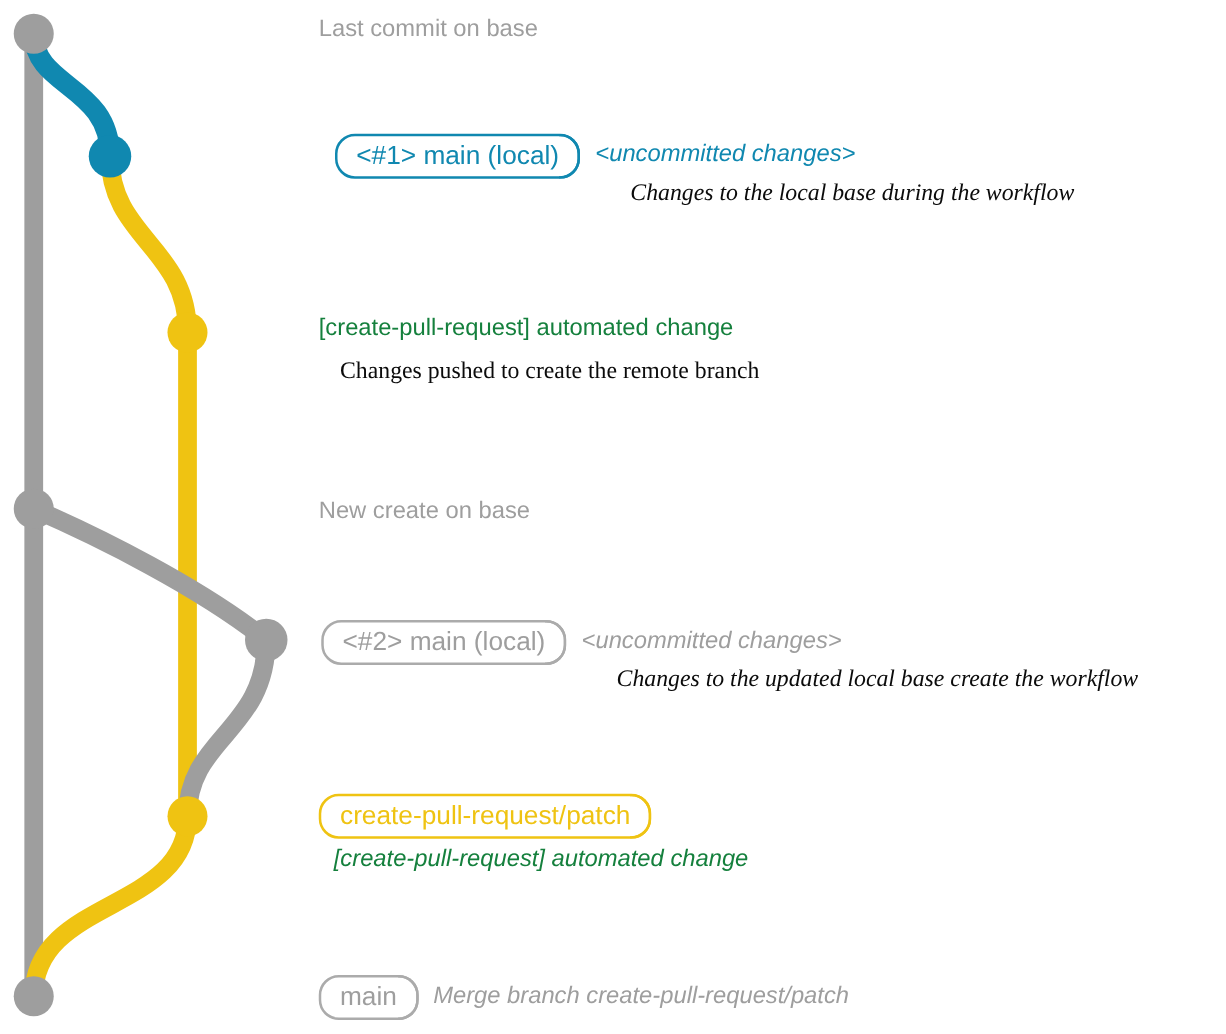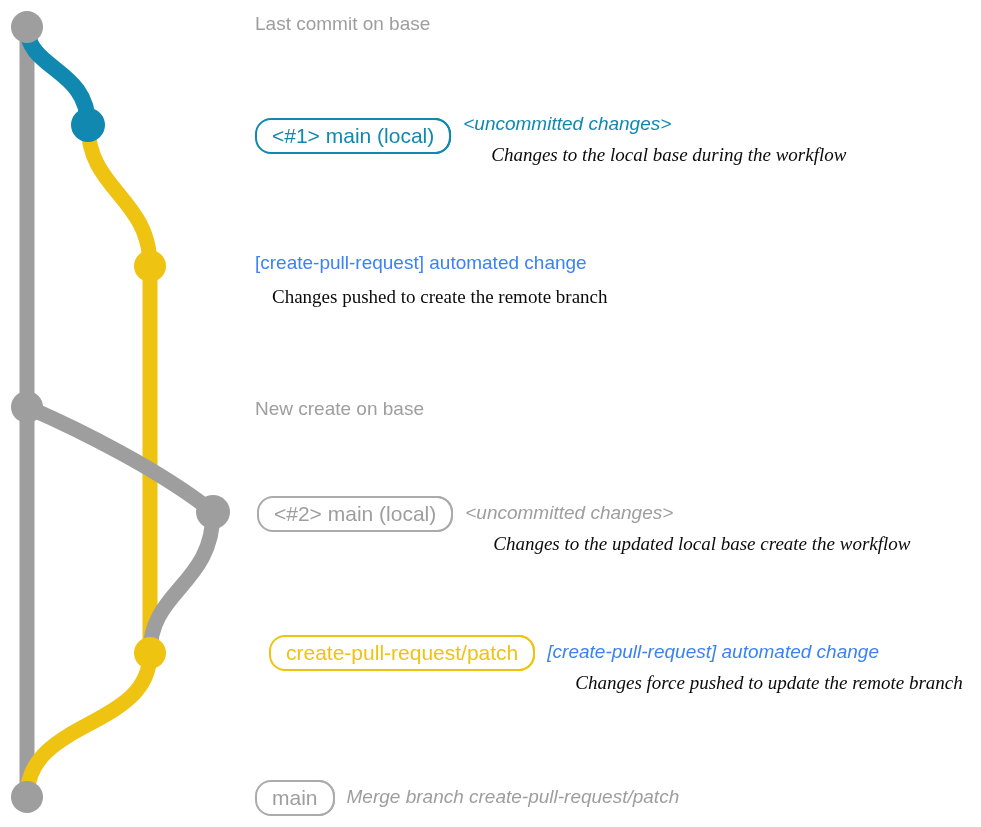--- a/index.html
+++ b/index.html
@@ -51,21 +51,21 @@
   .tag.gray::after{border-color:#ABABAB;}
 
   .headline{
     font-size:19px;
     line-height:1.0;
     white-space:nowrap;
     font-family:"Liberation Sans", sans-serif;
   }
   .headline.gray{color:#9E9E9E;}
   .headline.teal{color:#1088B0;}
-  .headline.yellow{color:#3b82f6;}
+  .headline.yellow{color:#15803d;}
 
   .subtext{
     font-family:"Liberation Serif", serif;
     font-size:19px;
     line-height:1.0;
     color:#0b0b0b;
     white-space:nowrap;
   }
   .block{display:flex;flex-direction:column;}
   .gap-after-tag{margin-left:12px;font-style:italic;}
@@ -98,21 +98,21 @@
   <circle cx="150" cy="653" r="16" fill="#EFC312"></circle>
   <circle cx="27" cy="797" r="16" fill="#9E9E9E"></circle>
 </svg>
 
 <div class="row" style="left:255px;top:14px;">
   <div class="block">
     <div class="headline gray">Last commit on base</div>
   </div>
 </div>
 
-<div class="row" style="left:255px;top:107px;align-items:center;">
+<div class="row" style="left:268px;top:107px;">
   <div class="tag teal">&lt;#1&gt; main (local)</div>
   <div class="block gap-after-tag">
     <div class="headline teal" style="margin-top:7px;">&lt;uncommitted changes&gt;</div>
     <div class="subtext sub-indent">Changes to the local base during the workflow</div>
   </div>
 </div>
 
 <div class="row" style="left:255px;top:253px;">
   <div class="block">
     <div class="headline yellow">[create-pull-request] automated change</div>
@@ -127,25 +127,24 @@
 </div>
 
 <div class="row" style="left:257px;top:496px;">
   <div class="tag gray">&lt;#2&gt; main (local)</div>
   <div class="block gap-after-tag">
     <div class="headline gray" style="margin-top:7px;">&lt;uncommitted changes&gt;</div>
     <div class="subtext sub-indent">Changes to the updated local base create the workflow</div>
   </div>
 </div>
 
-<div class="row" style="left:269px;top:635px;">
+<div class="row" style="left:255px;top:635px;flex-direction:column;">
   <div class="tag yellow">create-pull-request/patch</div>
   <div class="block gap-after-tag">
     <div class="headline yellow" style="margin-top:7px;">[create-pull-request] automated change</div>
-    <div class="subtext sub-indent">Changes force pushed to update the remote branch</div>
   </div>
 </div>
 
 <div class="row" style="left:255px;top:780px;">
   <div class="tag gray">main</div>
   <div class="block gap-after-tag">
     <div class="headline gray" style="margin-top:7px;">Merge branch create-pull-request/patch</div>
   </div>
 </div>
 

